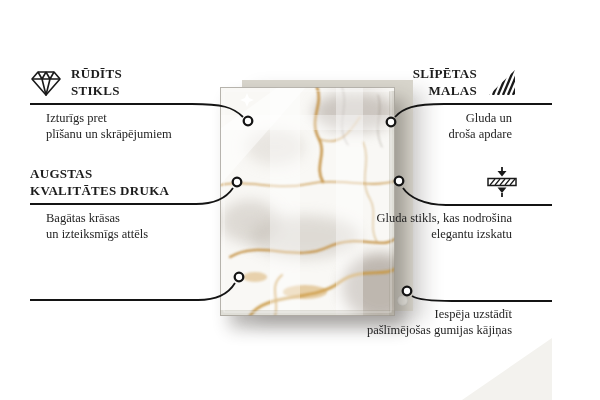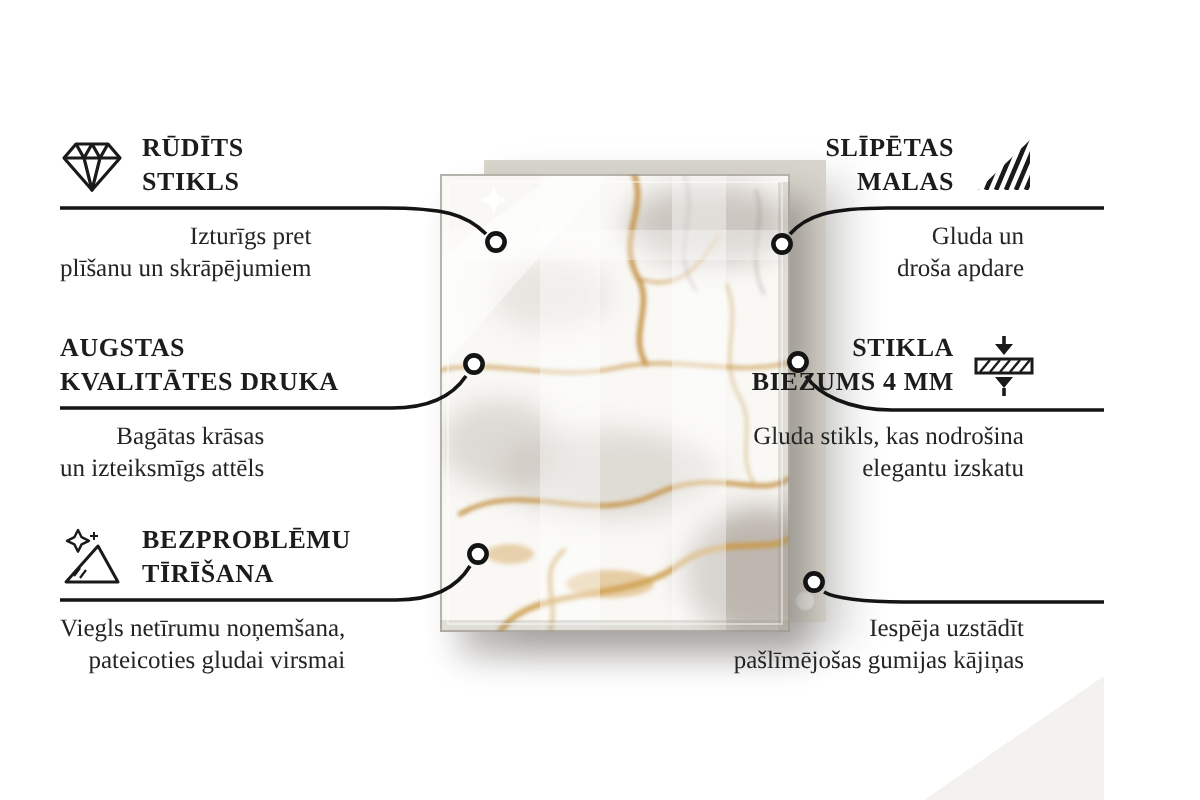--- a/index.html
+++ b/index.html
@@ -24,21 +24,21 @@
 
   
   .feature{position:absolute;height:92px;z-index:5;}
   .feature .head{display:flex;align-items:center;gap:9px;}
   .icon{width:32px;height:32px;flex:0 0 auto;}
   .icon svg{display:block;width:100%;height:100%;}
   .title{font-weight:bold;font-size:13px;line-height:16.5px;letter-spacing:.3px;
          white-space:pre-line;color:#1c1c1c;}
   .desc{position:absolute;top:44px;font-size:12.5px;line-height:16px;white-space:pre-line;color:#242424;}
   .f-left{left:30px;width:212px;}
-  .f-left .desc{left:0;text-align:right;}
+  .f-left .desc{left:16px;text-align:left;}
   .f-right{right:34px;width:252px;}
   .f-right .head{justify-content:flex-end;}
   .f-right .title{text-align:right;}
   .f-right .desc{right:6px;text-align:right;}
   .t1{top:66px;} .t2{top:166px;} .t3{top:262px;}
 </style>
 </head>
 <body>
 
 <div class="canvas">
@@ -127,36 +127,20 @@
 
   <div class="feature f-left t2">
     <div class="head">
       <span class="title">AUGSTAS
 KVALITĀTES DRUKA</span>
     </div>
     <div class="desc">Bagātas krāsas
 un izteiksmīgs attēls</div>
   </div>
 
-  <div class="feature f-left t3">
-    <div class="head">
-      <span class="icon">
-        <svg viewBox="0 0 32 32" fill="none" stroke="#1a1a1a" stroke-width="1.5" stroke-linejoin="round">
-          <path d="M3 28 L29 28 L19 10 Z"></path>
-          <path d="M7 25 L10 21 M10 26 L13 22" stroke-width="1.1"></path>
-          <path d="M9 2 l1.8 3.6 3.7 1.8 -3.7 1.8 -1.8 3.6 -1.8 -3.6 -3.7 -1.8 3.7 -1.8 Z" stroke-width="1.2"></path>
-          <path d="M17 3 v4 M15 5 h4" stroke-width="1"></path>
-        </svg>
-      </span>
-      <span class="title">BEZPROBLĒMU
-TĪRĪŠANA</span>
-    </div>
-    <div class="desc">Viegls netīrumu noņemšana,
-pateicoties gludai virsmai</div>
-  </div>
 
   <div class="feature f-right t1">
     <div class="head">
       <span class="title">SLĪPĒTAS
 MALAS</span>
       <span class="icon">
         <svg viewBox="0 0 32 32">
           <defs>
               <clipPath id="triClip">
                 <polygon points="3,28 29,28 29,3"></polygon>
@@ -172,22 +156,20 @@
           </g>
         </svg>
       </span>
     </div>
     <div class="desc">Gluda un
 droša apdare</div>
   </div>
 
   <div class="feature f-right t2">
     <div class="head">
-      <span class="title">STIKLA
-BIEZUMS 4 MM</span>
       <span class="icon">
         <svg viewBox="0 0 32 32" stroke="#1a1a1a" fill="none">
           <path d="M16 1 V5" stroke-width="1.8"></path>
           <polygon points="11.5,5 20.5,5 16,10.5" fill="#1a1a1a" stroke="none"></polygon>
           <rect x="2" y="12.5" width="28" height="7" stroke-width="1.5"></rect>
           <g stroke-width="1.2">
             <line x1="4" y1="19" x2="9" y2="13"></line>
             <line x1="9" y1="19" x2="14" y2="13"></line>
             <line x1="14" y1="19" x2="19" y2="13"></line>
             <line x1="19" y1="19" x2="24" y2="13"></line>

